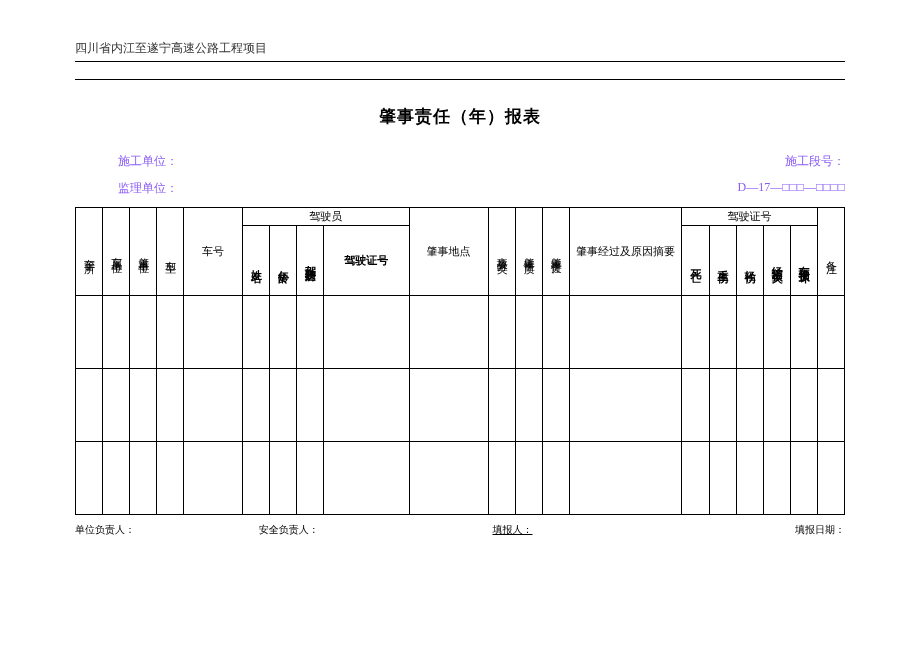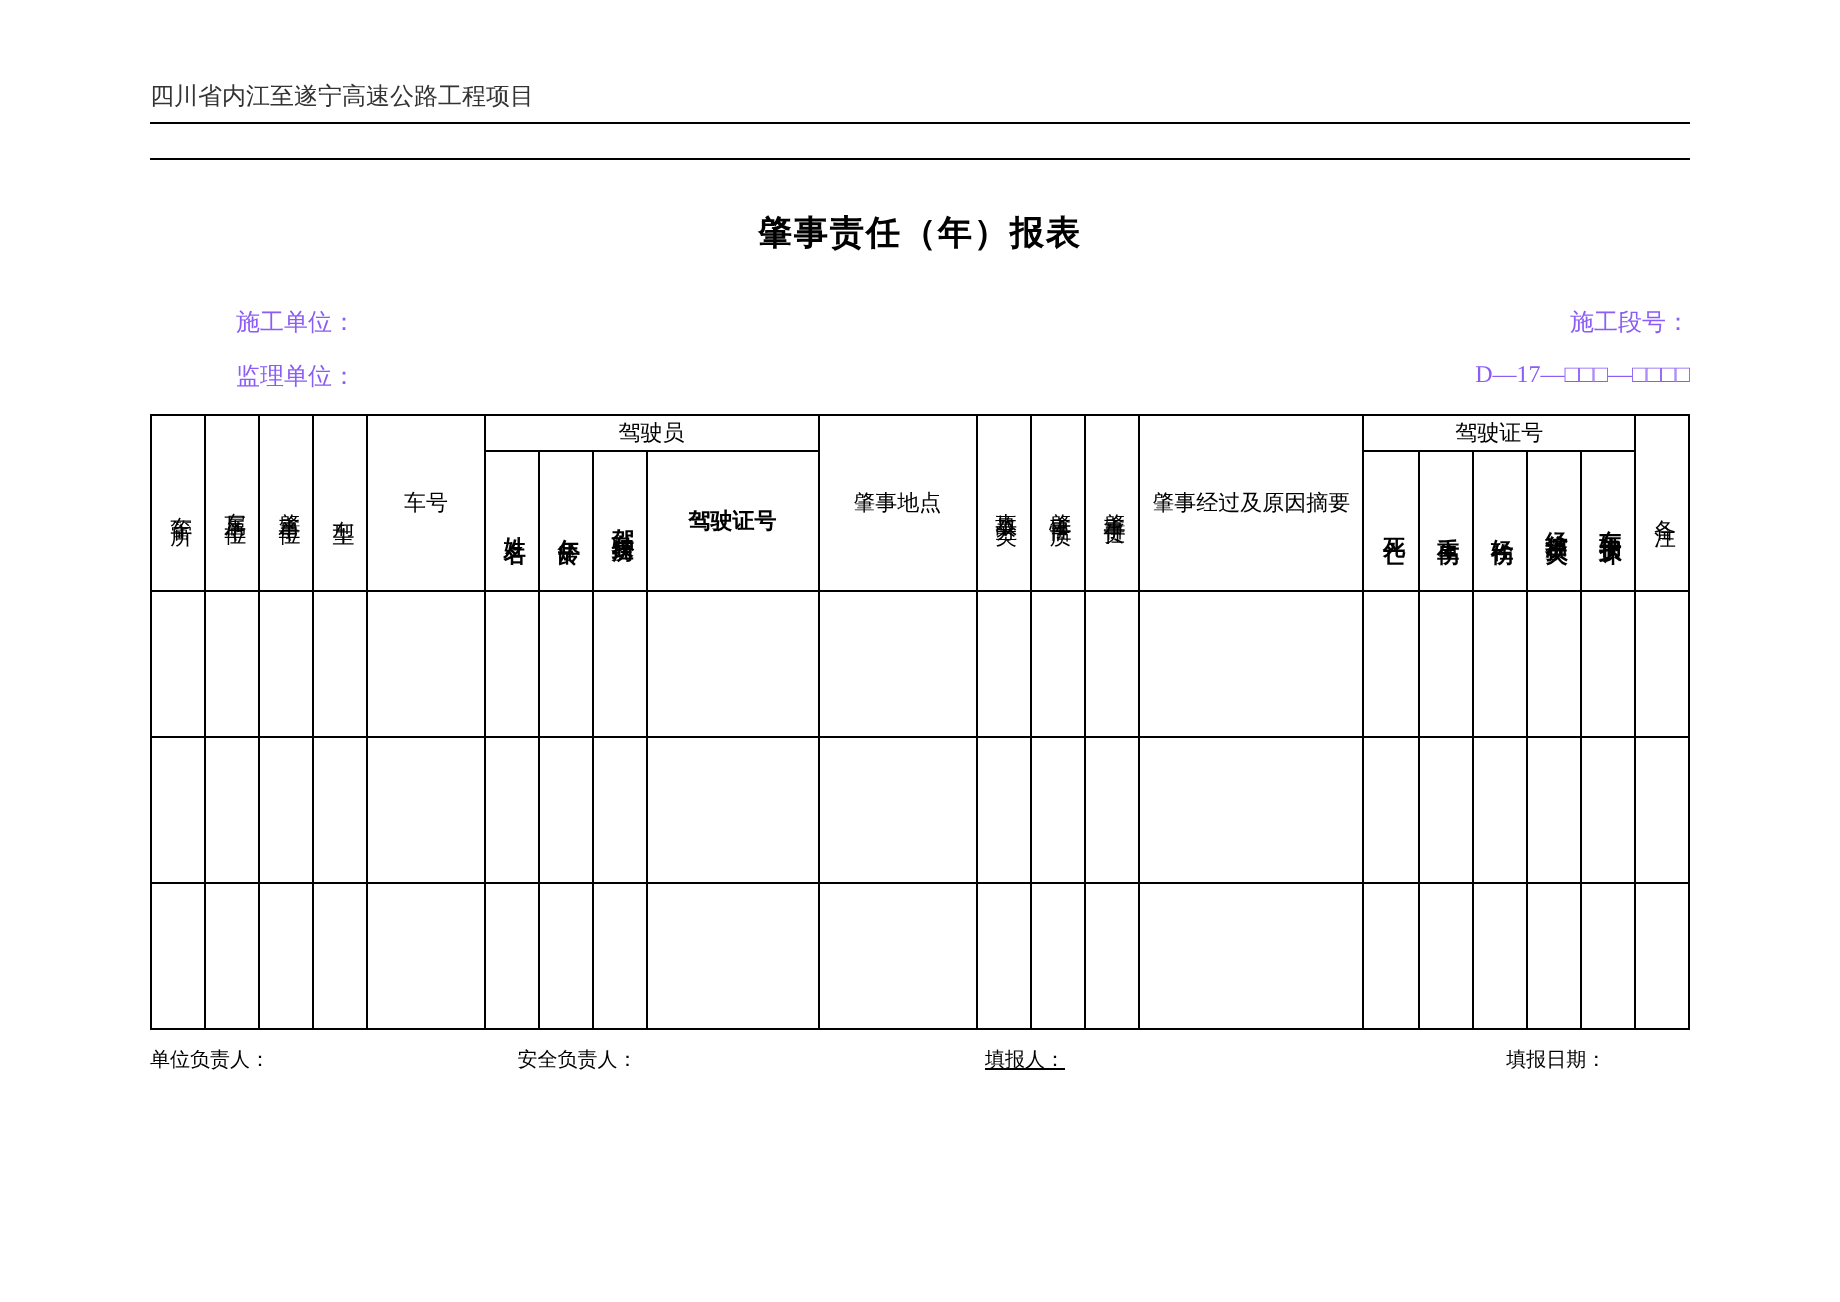--- a/index.html
+++ b/index.html
@@ -85,21 +85,21 @@
       display: flex;
       font-size: 10px;
       color: #000;
       margin-top: 8px;
     }
     .footer-item {
       flex: 1;
     }
     .footer-item.f2 { padding-left: 50px; }
     .footer-item.f3 { padding-left: 100px; text-decoration: underline; }
-    .footer-item.f4 { text-align: center; padding-left: 85px; }
+    .footer-item.f4 { text-align: right; padding-left: 85px; }
   </style>
 </head>
 <body>
 
 <div class="page">
   <div class="header-line">四川省内江至遂宁高速公路工程项目</div>
   <div class="header-double"></div>
 
   <div class="title">肇事责任（年）报表</div>
 

